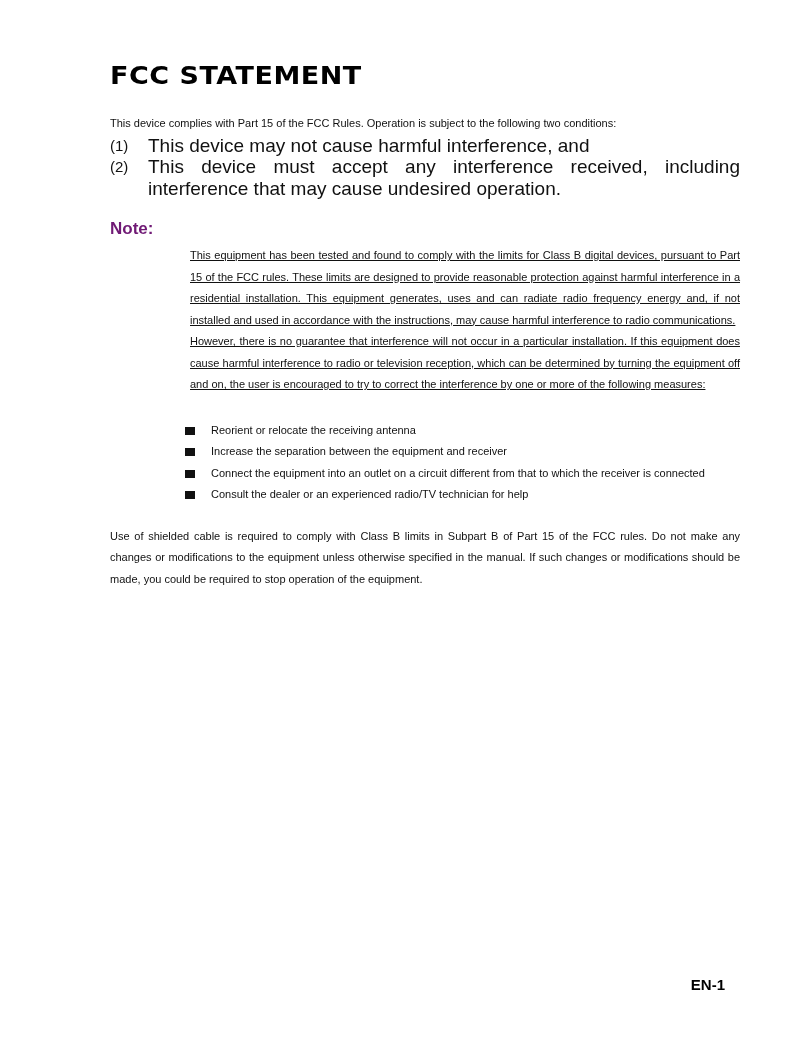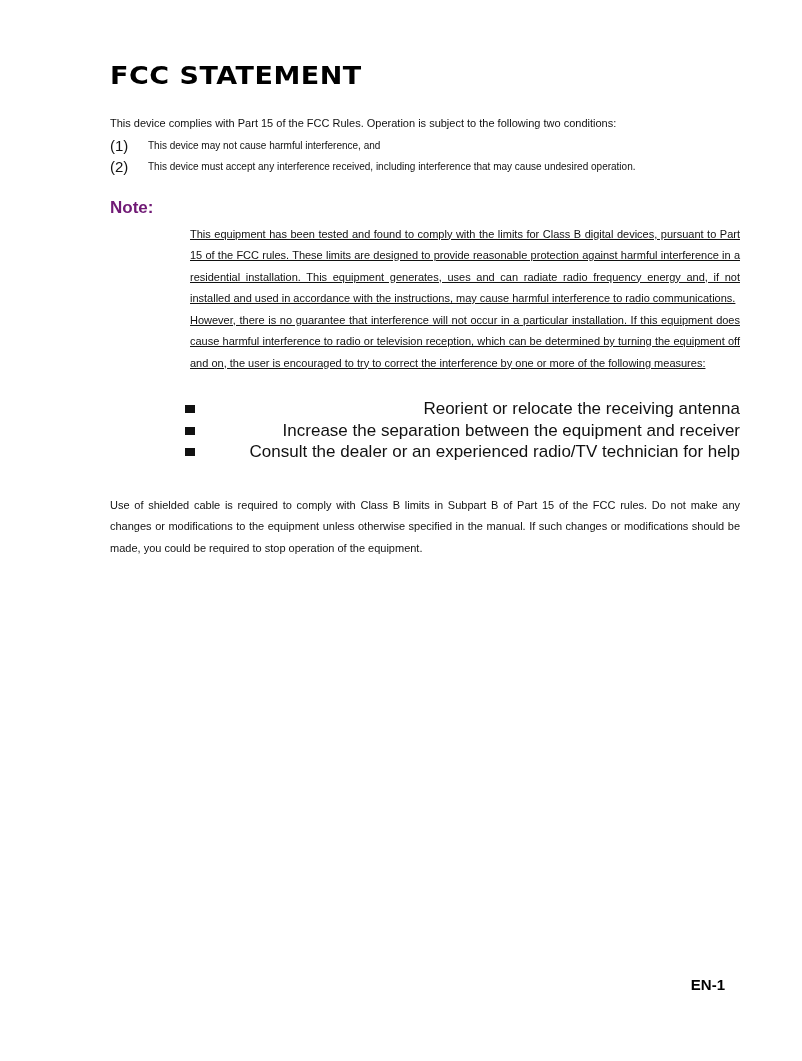--- a/index.html
+++ b/index.html
@@ -44,21 +44,21 @@
     display: flex;
     align-items: flex-start;
   }
   .condition-num {
     flex: 0 0 38px;
     font-size: 15px;
     line-height: 21.5px;
   }
   .condition-text {
     flex: 1;
-    font-size: 10px;
+    font-size: 19px;
     line-height: 21.5px;
     text-align: justify;
   }
   .note-heading {
     font-size: 17px;
     font-weight: bold;
     color: #701a75;
     margin-top: 20px;
     margin-bottom: 6px;
   }
@@ -78,26 +78,26 @@
   .bullet-marker {
     flex: 0 0 10px;
     width: 8px;
     height: 8px;
     background: #111111;
     margin-top: 7px;
     margin-right: 16px;
   }
   .bullet-text {
     flex: 1;
-    font-size: 17px;
+    font-size: 11px;
     line-height: 21.5px;
-    text-align: right;
+    text-align: left;
   }
   .closing-para {
-    margin-top: 32px;
+    margin-top: 20px;
   }
   .page-footer {
     position: absolute;
     right: 77px;
     bottom: 68px;
     font-size: 15px;
     font-weight: bold;
     color: #000000;
   }
 </style>
@@ -130,20 +130,24 @@
     <div class="bullet-row">
       <span class="bullet-marker"></span>
       <span class="bullet-text">Reorient or relocate the receiving antenna</span>
     </div>
     <div class="bullet-row">
       <span class="bullet-marker"></span>
       <span class="bullet-text">Increase the separation between the equipment and receiver</span>
     </div>
     <div class="bullet-row">
       <span class="bullet-marker"></span>
+      <span class="bullet-text">Connect the equipment into an outlet on a circuit different from that to which the receiver is connected</span>
+    </div>
+    <div class="bullet-row">
+      <span class="bullet-marker"></span>
       <span class="bullet-text">Consult the dealer or an experienced radio/TV technician for help</span>
     </div>
   </div>
 
   <p class="closing-para">Use of shielded cable is required to comply with Class B limits in Subpart B of Part 15 of the FCC rules. Do not make any changes or modifications to the equipment unless otherwise specified in the manual. If such changes or modifications should be made, you could be required to stop operation of the equipment.</p>
 
 </div>
 
 <div class="page-footer">EN-1</div>
 

